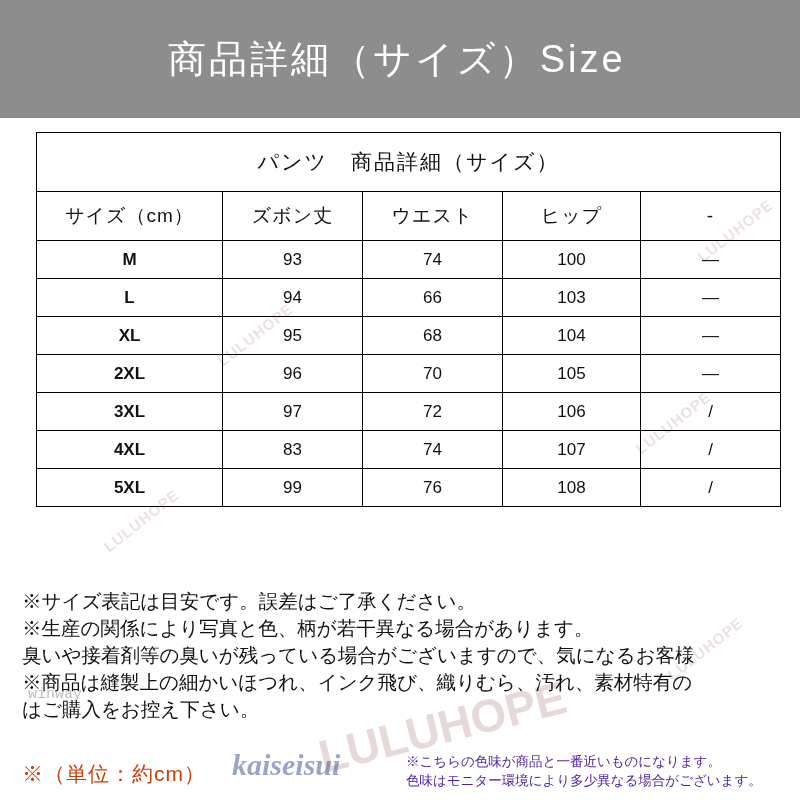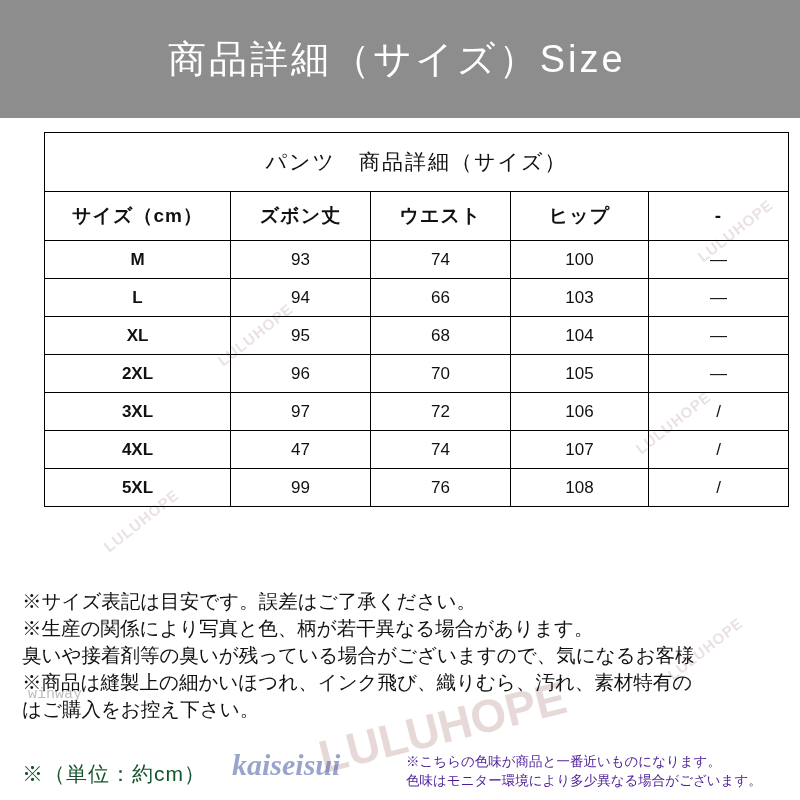--- a/index.html
+++ b/index.html
@@ -41,21 +41,21 @@
     font-size: 38px;
     letter-spacing: 3px;
     font-family: "Liberation Sans", sans-serif;
     font-weight: normal;
     white-space: nowrap;
   }
 
   
   .table-wrap {
     position: absolute;
-    left: 44px;
+    left: 36px;
     top: 132px;
     width: 744px;
     z-index: 3;
   }
   table.size-table {
     border-collapse: collapse;
     width: 744px;
     table-layout: fixed;
     background: transparent;
   }
@@ -71,21 +71,21 @@
   }
   .tbl-caption td {
     font-size: 21px !important;
     height: 58px !important;
     letter-spacing: 2px;
     font-weight: normal;
   }
   .col-head td {
     font-size: 19px !important;
     height: 48px !important;
-    font-weight: bold;
+    font-weight: normal;
     letter-spacing: 1px;
   }
   .data-row td:first-child {
     font-weight: bold;
     font-size: 17px;
   }
   .data-row td {
     height: 37px !important;
   }
 
@@ -105,21 +105,21 @@
     white-space: nowrap;
     font-family: "Liberation Sans", sans-serif;
   }
 
   
   .footer-unit {
     position: absolute;
     left: 22px;
     top: 760px;
     font-size: 21px;
-    color: #14532d;
+    color: #c2410c;
     letter-spacing: 1px;
     z-index: 4;
     font-family: "Liberation Sans", sans-serif;
   }
   .footer-note {
     position: absolute;
     left: 406px;
     top: 752px;
     z-index: 4;
     color: #4c1d95;
@@ -255,21 +255,21 @@
         </tr>
         <tr class="data-row">
           <td>3XL</td>
           <td>97</td>
           <td>72</td>
           <td>106</td>
           <td>/</td>
         </tr>
         <tr class="data-row">
           <td>4XL</td>
-          <td>47</td>
+          <td>83</td>
           <td>74</td>
           <td>107</td>
           <td>/</td>
         </tr>
         <tr class="data-row">
           <td>5XL</td>
           <td>99</td>
           <td>76</td>
           <td>108</td>
           <td>/</td>

